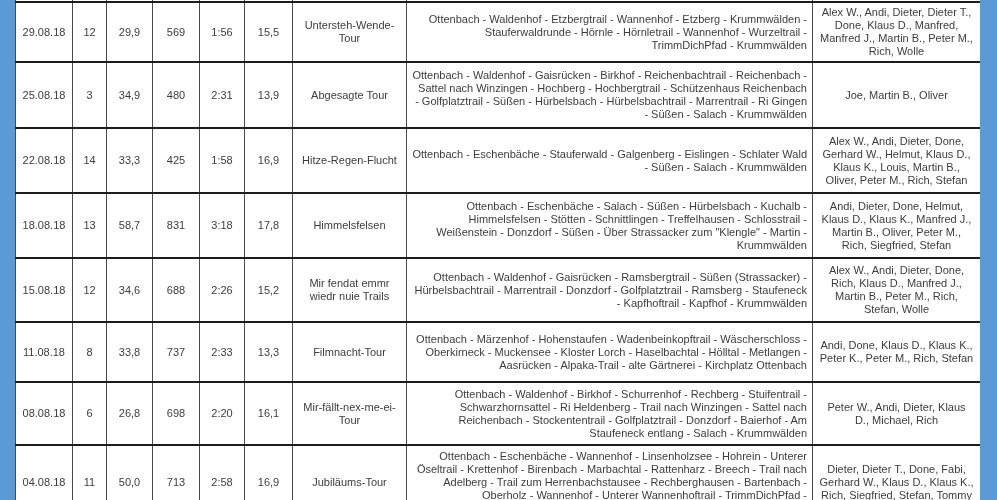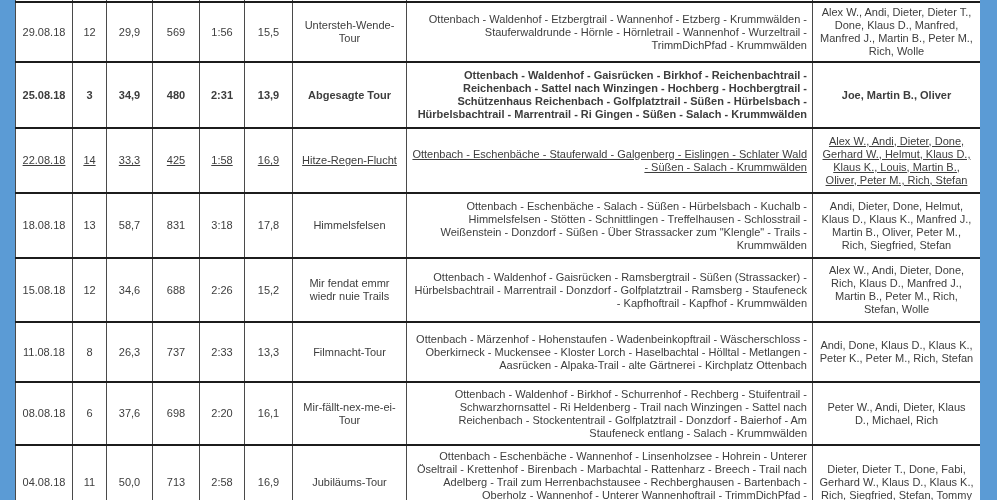--- a/index.html
+++ b/index.html
@@ -35,22 +35,22 @@
   }
   td.center { text-align:center; padding:3px 1px;margin-top:22px; }
   td.tour   { text-align:center; padding:3px 6px;margin-left:32px; }
   td.route  { text-align:right; padding:3px 5px; }
   td.participants { text-align:center; padding:3px 6px;border-radius:21px; }
 
   tr.cropped td { height:3px; padding:0; border-top:none; }
 
   
   tbody tr:nth-child(2)  td { height:51px; }
-  tbody tr:nth-child(3)  td { height:58px;font-weight:bold; }
-  tbody tr:nth-child(4)  td { height:57px;text-decoration:underline; }
+  tbody tr:nth-child(3)  td { height:58px; }
+  tbody tr:nth-child(4)  td { height:57px; }
   tbody tr:nth-child(5)  td { height:57px; }
   tbody tr:nth-child(6)  td { height:56px; }
   tbody tr:nth-child(7)  td { height:52px; }
   tbody tr:nth-child(8)  td { height:55px; }
   tbody tr:nth-child(9)  td { height:67px; }
   tbody tr:nth-child(10) td { height:38px; }
 </style>
 </head>
 <body>
 
@@ -115,49 +115,49 @@
     <td class="participants">Alex W., Andi, Dieter, Done, Gerhard W., Helmut, Klaus D., Klaus K., Louis, Martin B., Oliver, Peter M., Rich, Stefan</td>
   </tr>
           <tr class="tour-row">
     <td class="center">18.08.18</td>
     <td class="center">13</td>
     <td class="center">58,7</td>
     <td class="center">831</td>
     <td class="center">3:18</td>
     <td class="center">17,8</td>
     <td class="tour">Himmelsfelsen</td>
-    <td class="route">Ottenbach - Eschenbäche - Salach - Süßen - Hürbelsbach - Kuchalb - Himmelsfelsen - Stötten - Schnittlingen - Treffelhausen - Schlosstrail - Weißenstein - Donzdorf - Süßen - Über Strassacker zum "Klengle" - Trails - Krummwälden</td>
+    <td class="route">Ottenbach - Eschenbäche - Salach - Süßen - Hürbelsbach - Kuchalb - Himmelsfelsen - Stötten - Schnittlingen - Treffelhausen - Schlosstrail - Weißenstein - Donzdorf - Süßen - Über Strassacker zum "Klengle" - Martin - Krummwälden</td>
     <td class="participants">Andi, Dieter, Done, Helmut, Klaus D., Klaus K., Manfred J., Martin B., Oliver, Peter M., Rich, Siegfried, Stefan</td>
   </tr>
           <tr class="tour-row">
     <td class="center">15.08.18</td>
     <td class="center">12</td>
     <td class="center">34,6</td>
     <td class="center">688</td>
     <td class="center">2:26</td>
     <td class="center">15,2</td>
     <td class="tour">Mir fendat emmr wiedr nuie Trails</td>
     <td class="route">Ottenbach - Waldenhof - Gaisrücken - Ramsbergtrail - Süßen (Strassacker) - Hürbelsbachtrail - Marrentrail - Donzdorf - Golfplatztrail - Ramsberg - Staufeneck - Kapfhoftrail - Kapfhof - Krummwälden</td>
     <td class="participants">Alex W., Andi, Dieter, Done, Rich, Klaus D., Manfred J., Martin B., Peter M., Rich, Stefan, Wolle</td>
   </tr>
           <tr class="tour-row">
     <td class="center">11.08.18</td>
     <td class="center">8</td>
-    <td class="center">26,3</td>
+    <td class="center">33,8</td>
     <td class="center">737</td>
     <td class="center">2:33</td>
     <td class="center">13,3</td>
     <td class="tour">Filmnacht-Tour</td>
     <td class="route">Ottenbach - Märzenhof - Hohenstaufen - Wadenbeinkopftrail - Wäscherschloss - Oberkirneck - Muckensee - Kloster Lorch - Haselbachtal - Hölltal - Metlangen - Aasrücken - Alpaka-Trail - alte Gärtnerei - Kirchplatz Ottenbach</td>
     <td class="participants">Andi, Done, Klaus D., Klaus K., Peter K., Peter M., Rich, Stefan</td>
   </tr>
           <tr class="tour-row">
     <td class="center">08.08.18</td>
     <td class="center">6</td>
-    <td class="center">37,6</td>
+    <td class="center">26,8</td>
     <td class="center">698</td>
     <td class="center">2:20</td>
     <td class="center">16,1</td>
     <td class="tour">Mir-fällt-nex-me-ei-Tour</td>
     <td class="route">Ottenbach - Waldenhof - Birkhof - Schurrenhof - Rechberg - Stuifentrail - Schwarzhornsattel - Ri Heldenberg - Trail nach Winzingen - Sattel nach Reichenbach - Stockententrail - Golfplatztrail - Donzdorf - Baierhof - Am Staufeneck entlang - Salach - Krummwälden</td>
     <td class="participants">Peter W., Andi, Dieter, Klaus D., Michael, Rich</td>
   </tr>
           <tr class="tour-row">
     <td class="center">04.08.18</td>
     <td class="center">11</td>

